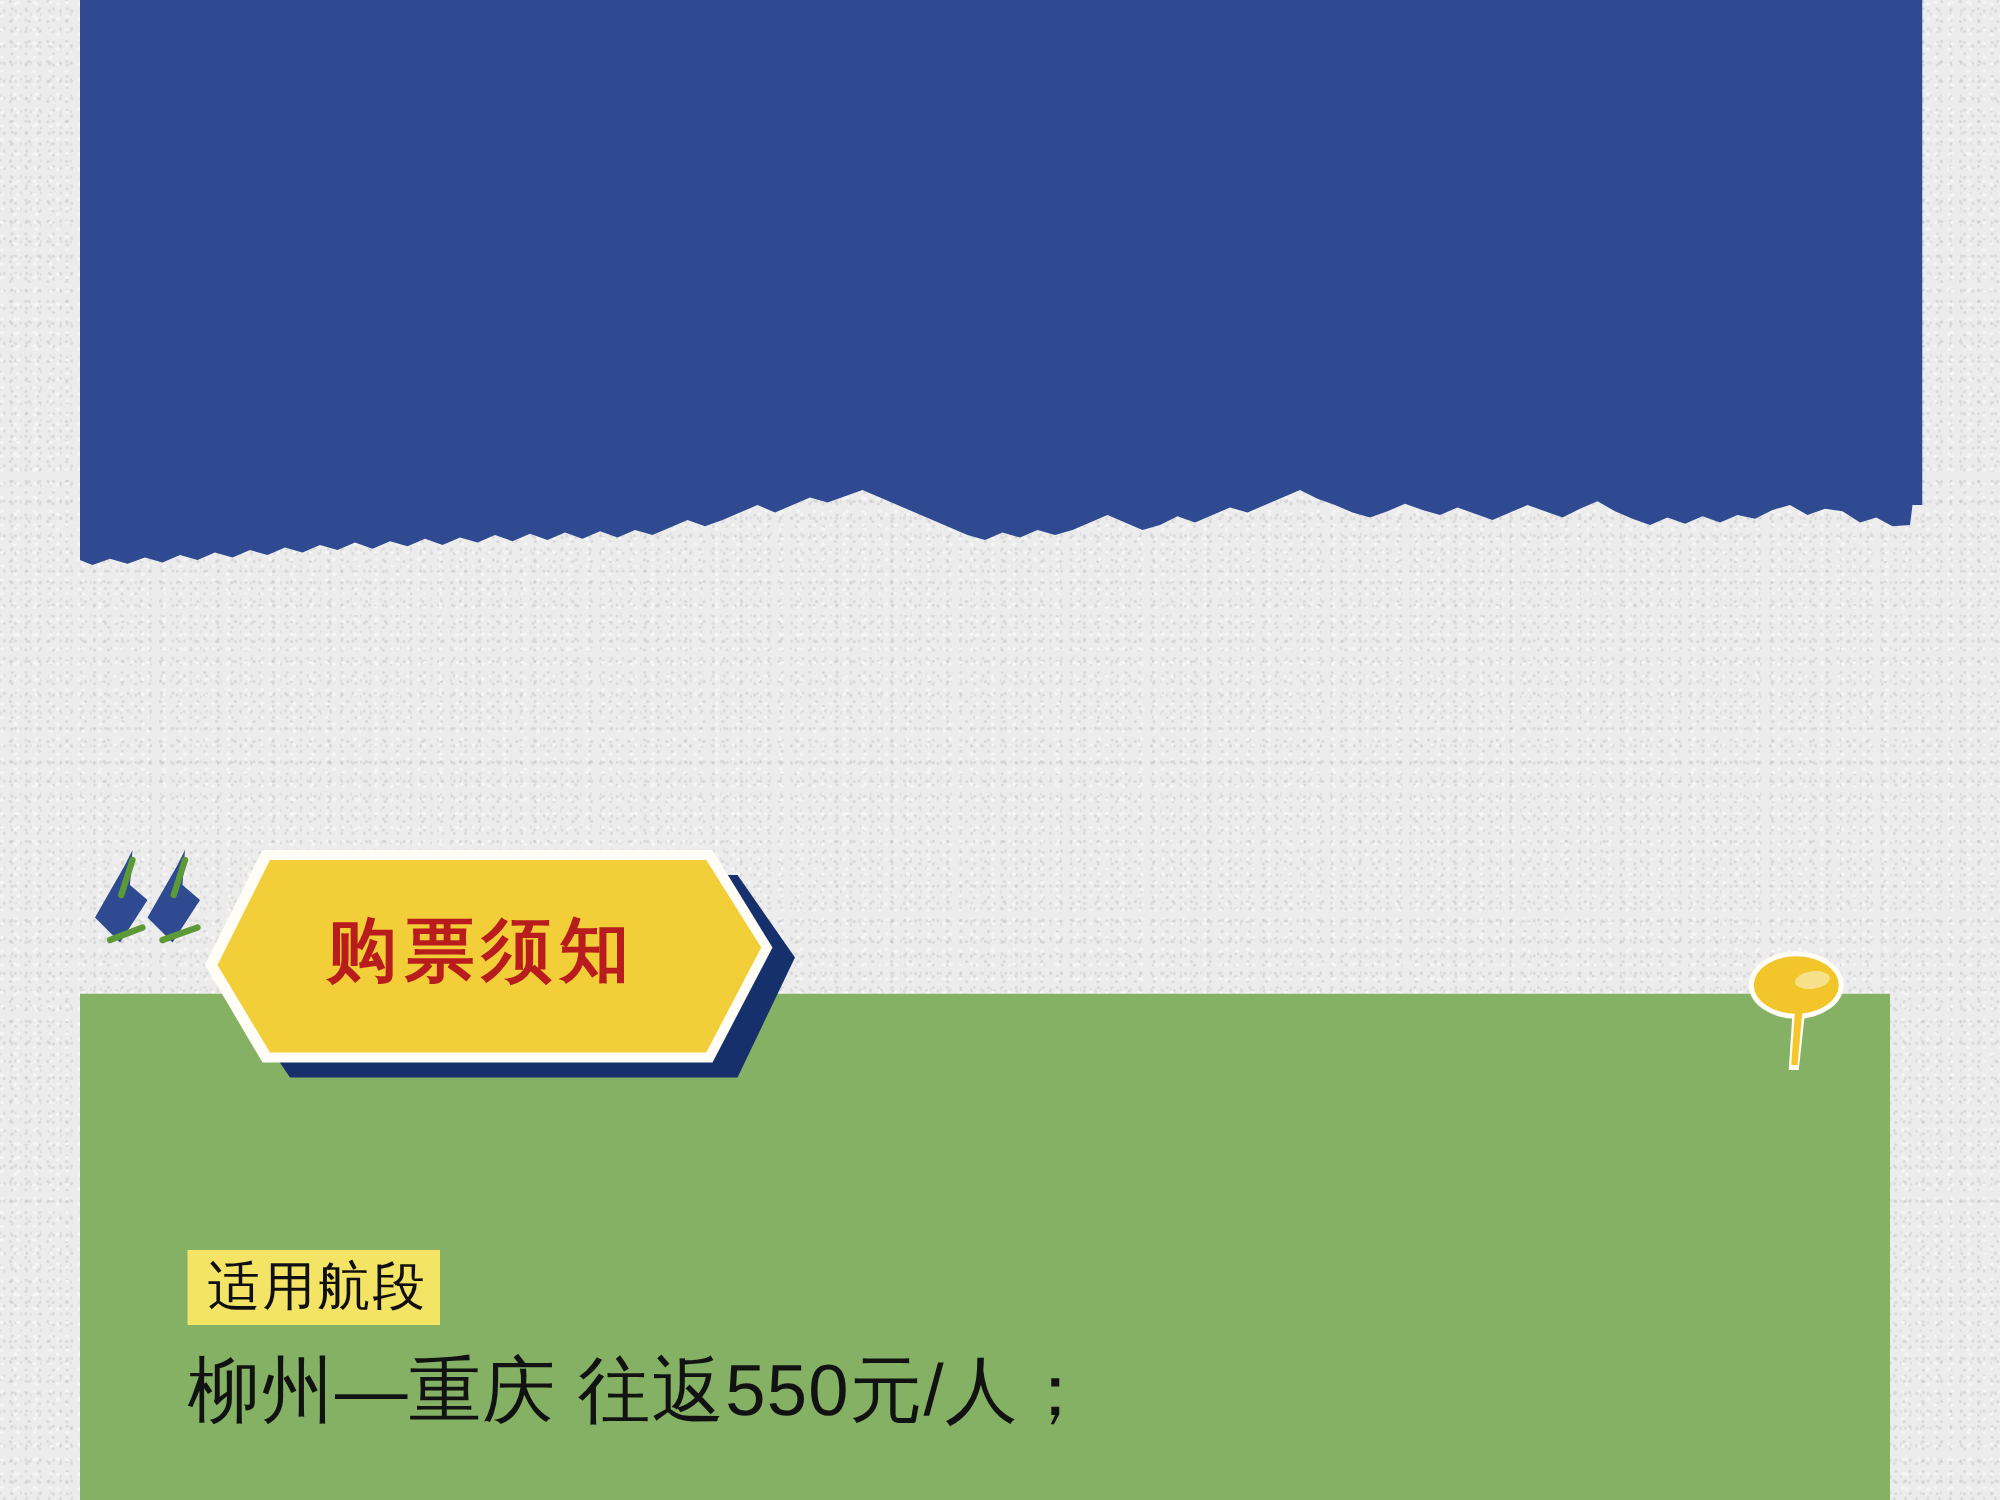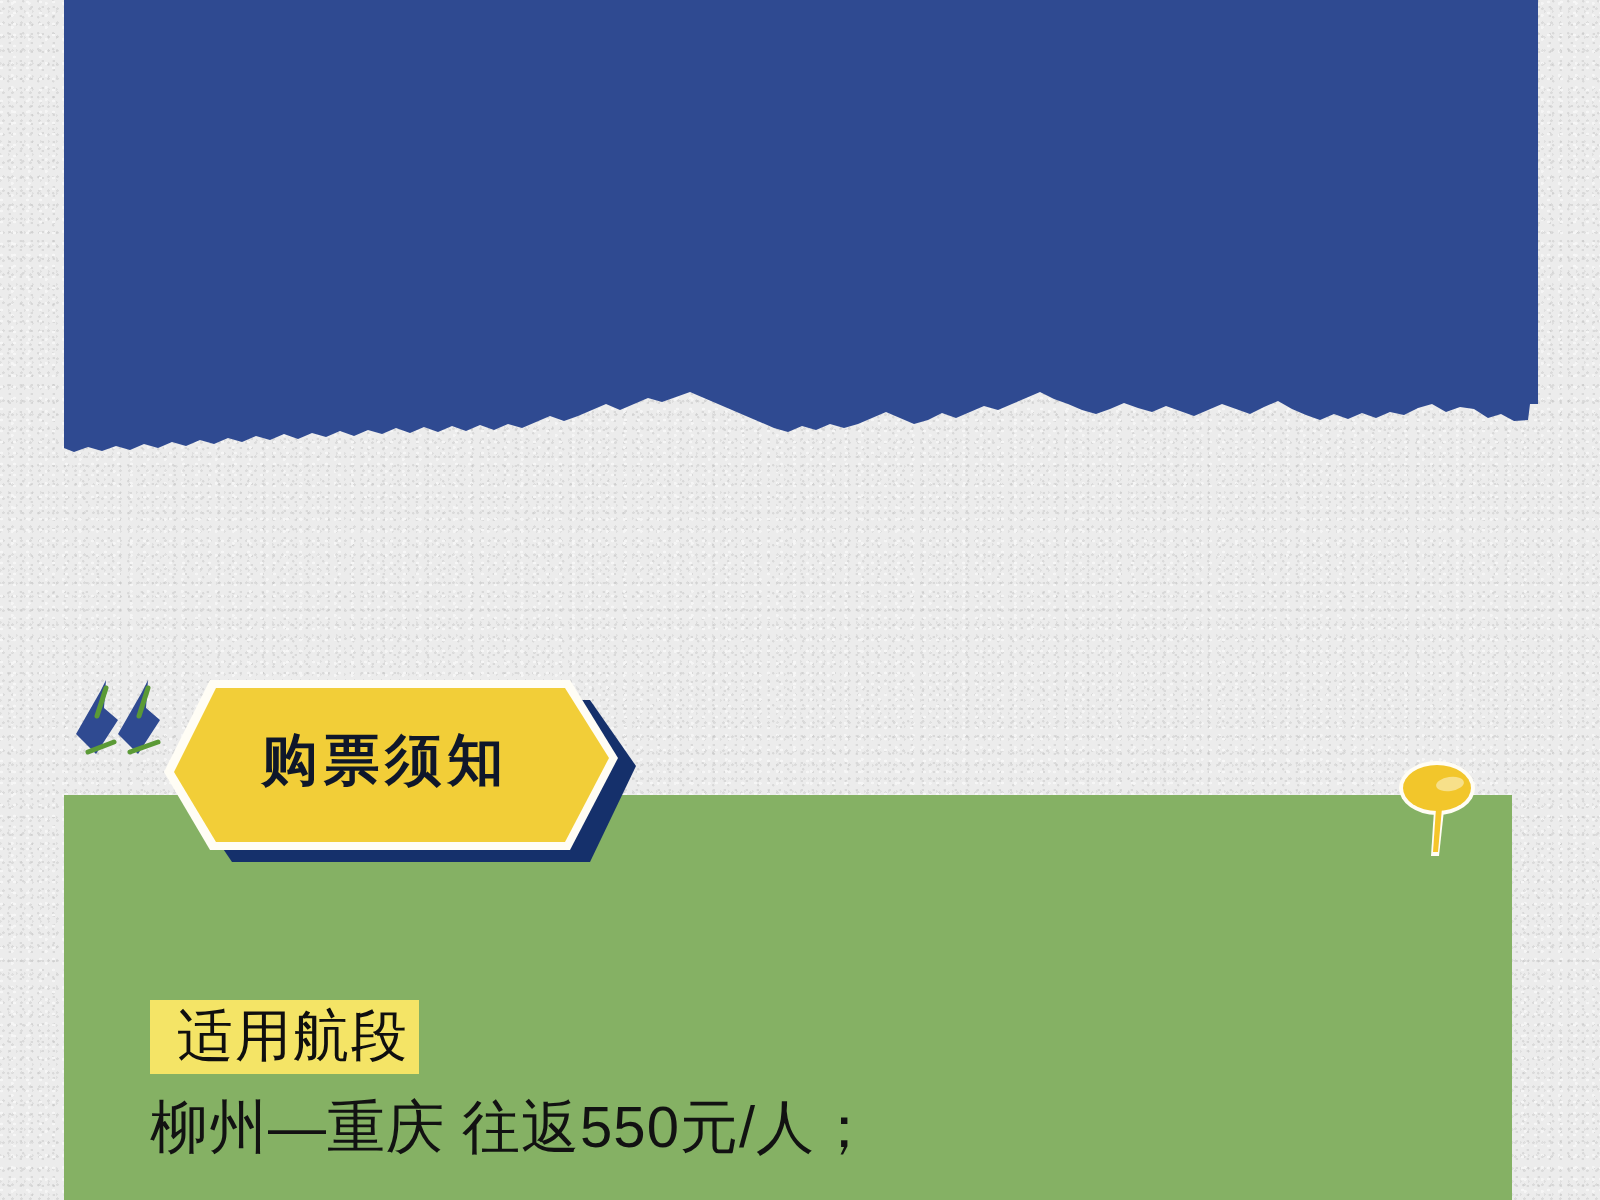--- a/index.html
+++ b/index.html
@@ -84,21 +84,21 @@
   #section-badge .badge-label {
     position: absolute;
     left: 0; top: 0;
     width: 455px;
     height: 178px;
     display: flex;
     align-items: center;
     justify-content: center;
     font-size: 56px;
     font-weight: bold;
-    color: #0f172a;
+    color: #b91c1c;
     letter-spacing: 6px;
     white-space: nowrap;
     pointer-events: none;
   }
 
   
   #pushpin {
     position: absolute;
     left: 1382px;
     top: 752px;
@@ -113,24 +113,24 @@
     position: absolute;
     left: 150px;
     top: 1000px;
     width: 1300px;
     z-index: 5;
   }
   .field-chip {
     display: inline-block;
     background: #f4e466;
     color: #0f0f0f;
-    font-size: 56px;
+    font-size: 42px;
     font-weight: normal;
     line-height: 1;
-    padding: 8px 10px 10px 27px;
+    padding: 8px 10px 10px 16px;
     letter-spacing: 2px;
     white-space: nowrap;
   }
   .route-line {
     margin-top: 20px;
     font-size: 58px;
     color: #121212;
     line-height: 1.15;
     letter-spacing: 1px;
     white-space: nowrap;

